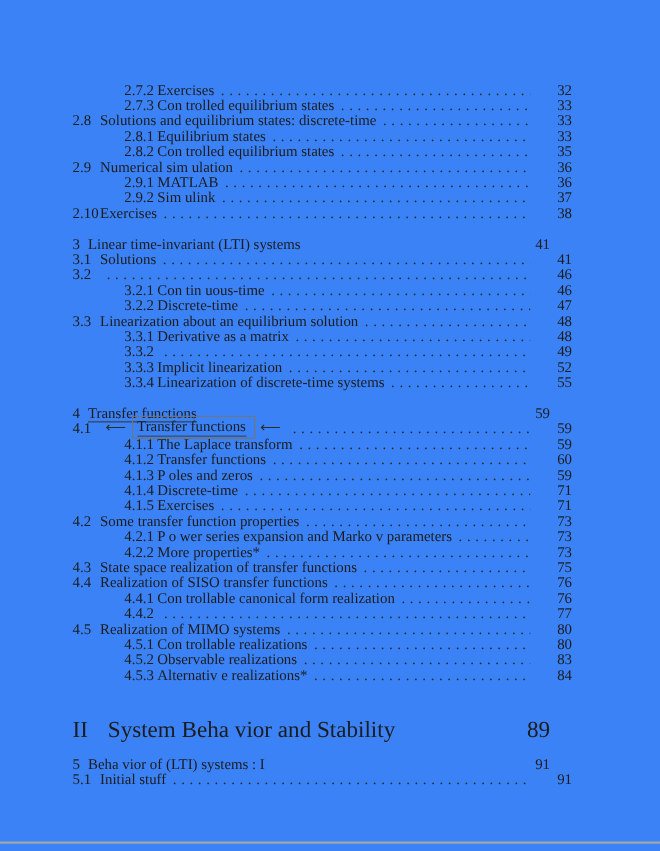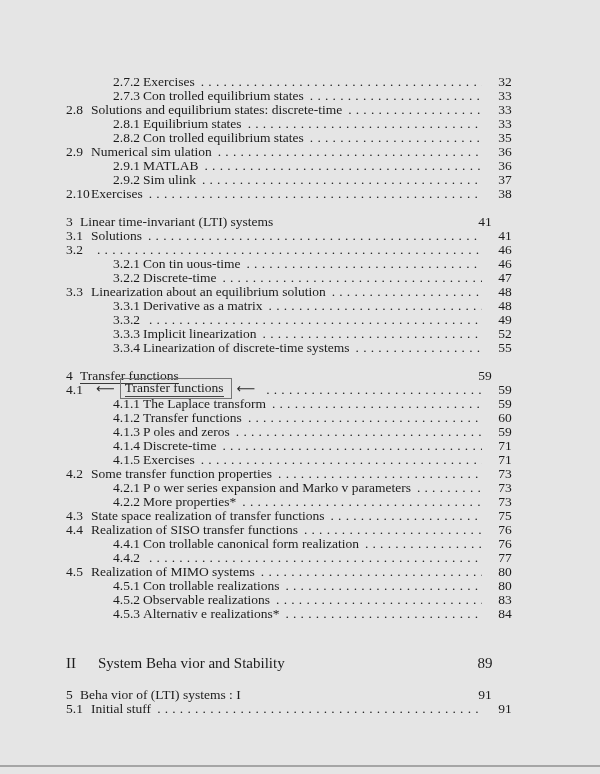--- a/index.html
+++ b/index.html
@@ -1,46 +1,46 @@
 <!DOCTYPE html>
 <html><head>
 <meta charset="utf-8">
 <style>
   html,body { margin:0; padding:0; }
   body {
     width:600px; height:774px; background:#ffffff;
     font-family:"Liberation Serif","DejaVu Serif",serif;
     color:#1c1c1c; overflow:hidden;
   }
-  #page { position:relative; width:600px; height:774px; background:#e5e5e5; }
+  #page { position:relative; width:600px; height:774px; background:#3b82f6; }
   #toc { position:absolute; left:66px; top:75px; width:454px; }
 
   .row {
     display:flex; align-items:baseline;
     height:14px; line-height:14px; font-size:13.5px;
     white-space:nowrap;
   }
   .row.chapter { margin-top:14px; }
-  .row.part { margin-top:31px; height:22px; line-height:22px; font-size:15px; }
+  .row.part { margin-top:31px; height:22px; line-height:22px; font-size:21px; }
 
   .num { flex:0 0 auto; }
   .row.chapter .num { width:14px; }
   .row.part    .num { width:32px; }
   .row.section .num { width:25px; }
   .row.subsection .num { margin-left:47px; width:30px; }
 
   .title { flex:0 0 auto;text-align:center; }
   .title.underlined { border-bottom:1px solid #3a3a3a; padding-bottom:0px; }
 
   .leader {
     flex:1 1 auto; overflow:hidden;
     margin:0 8px 0 6px; letter-spacing:4.2px;
     color:#262626;
   }
-  .page-num { flex:0 0 auto; min-width:30px; text-align:center; }
+  .page-num { flex:0 0 auto; min-width:30px; text-align:right; }
   .row.chapter .page-num, .row.part .page-num { padding-right:20px; }
 
   
   .arrow {
     font-family:"DejaVu Sans",sans-serif;
     margin:0 5px; font-size:13px;
     position:relative; top:-1px; color:#2a2a2a;
   }
   .ann-box {
     border:1px solid #757575;

